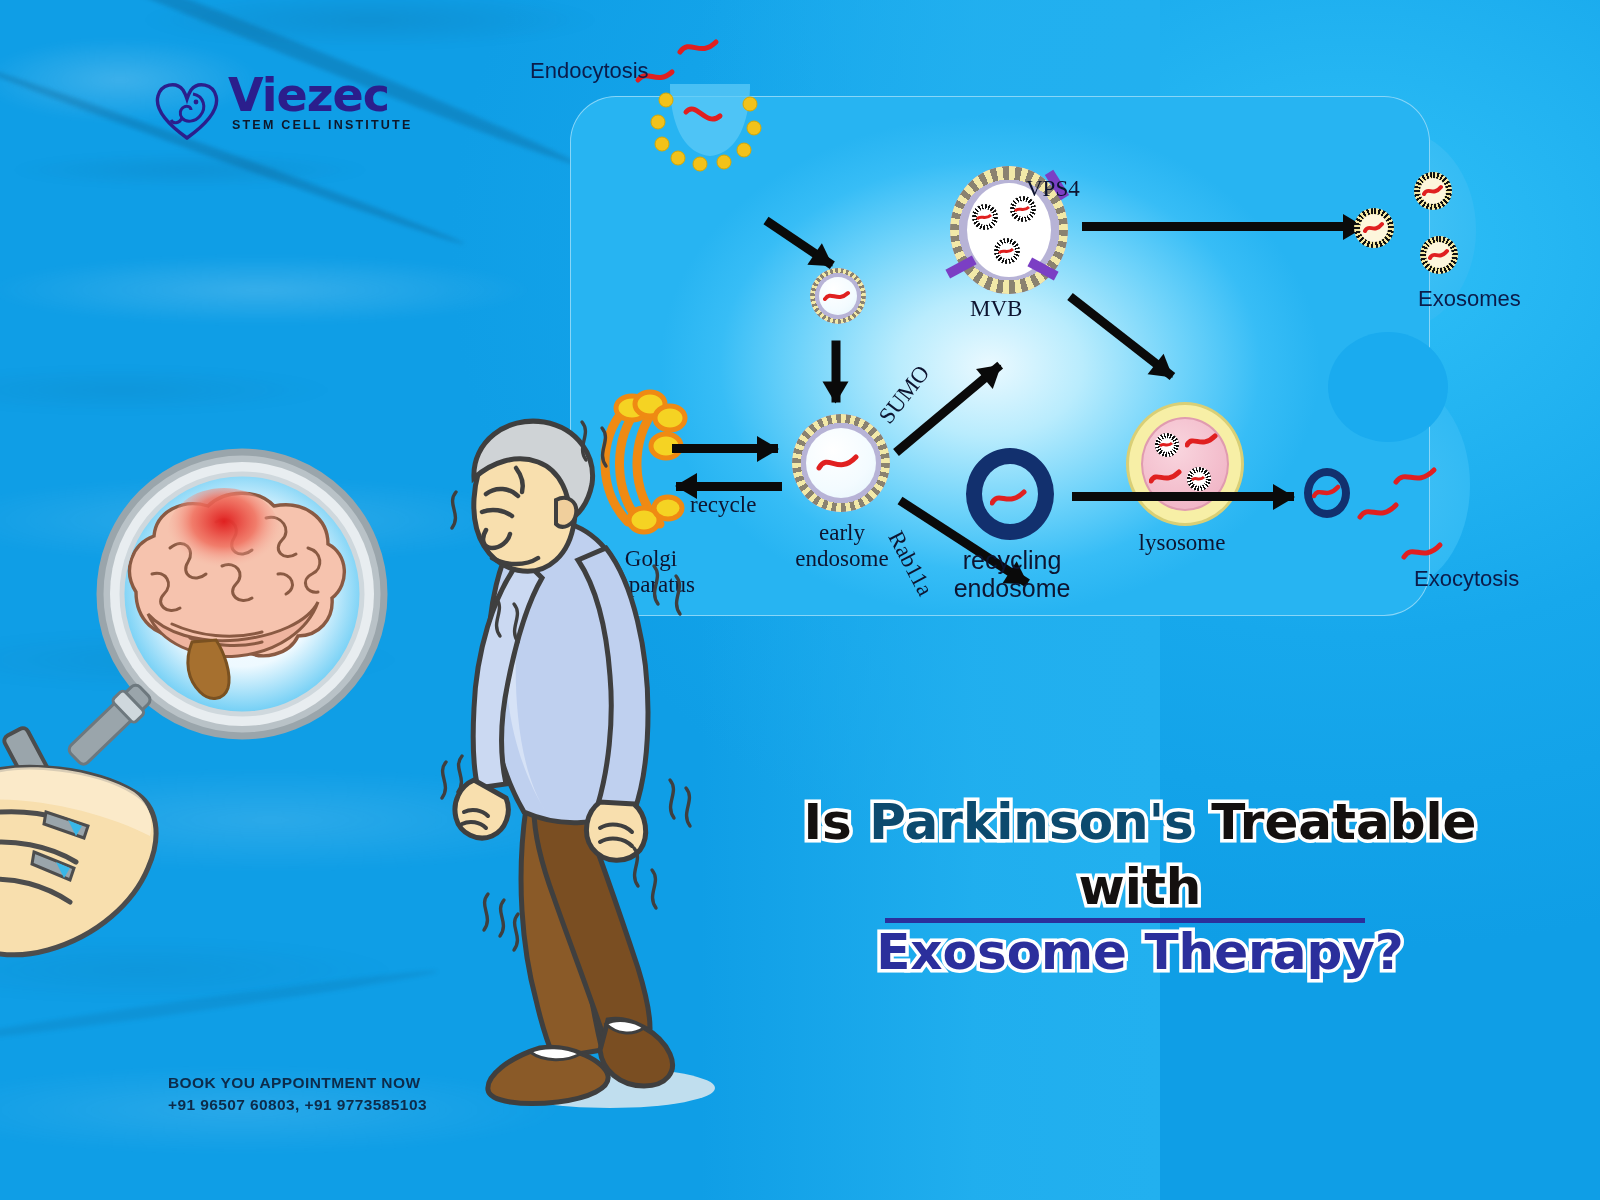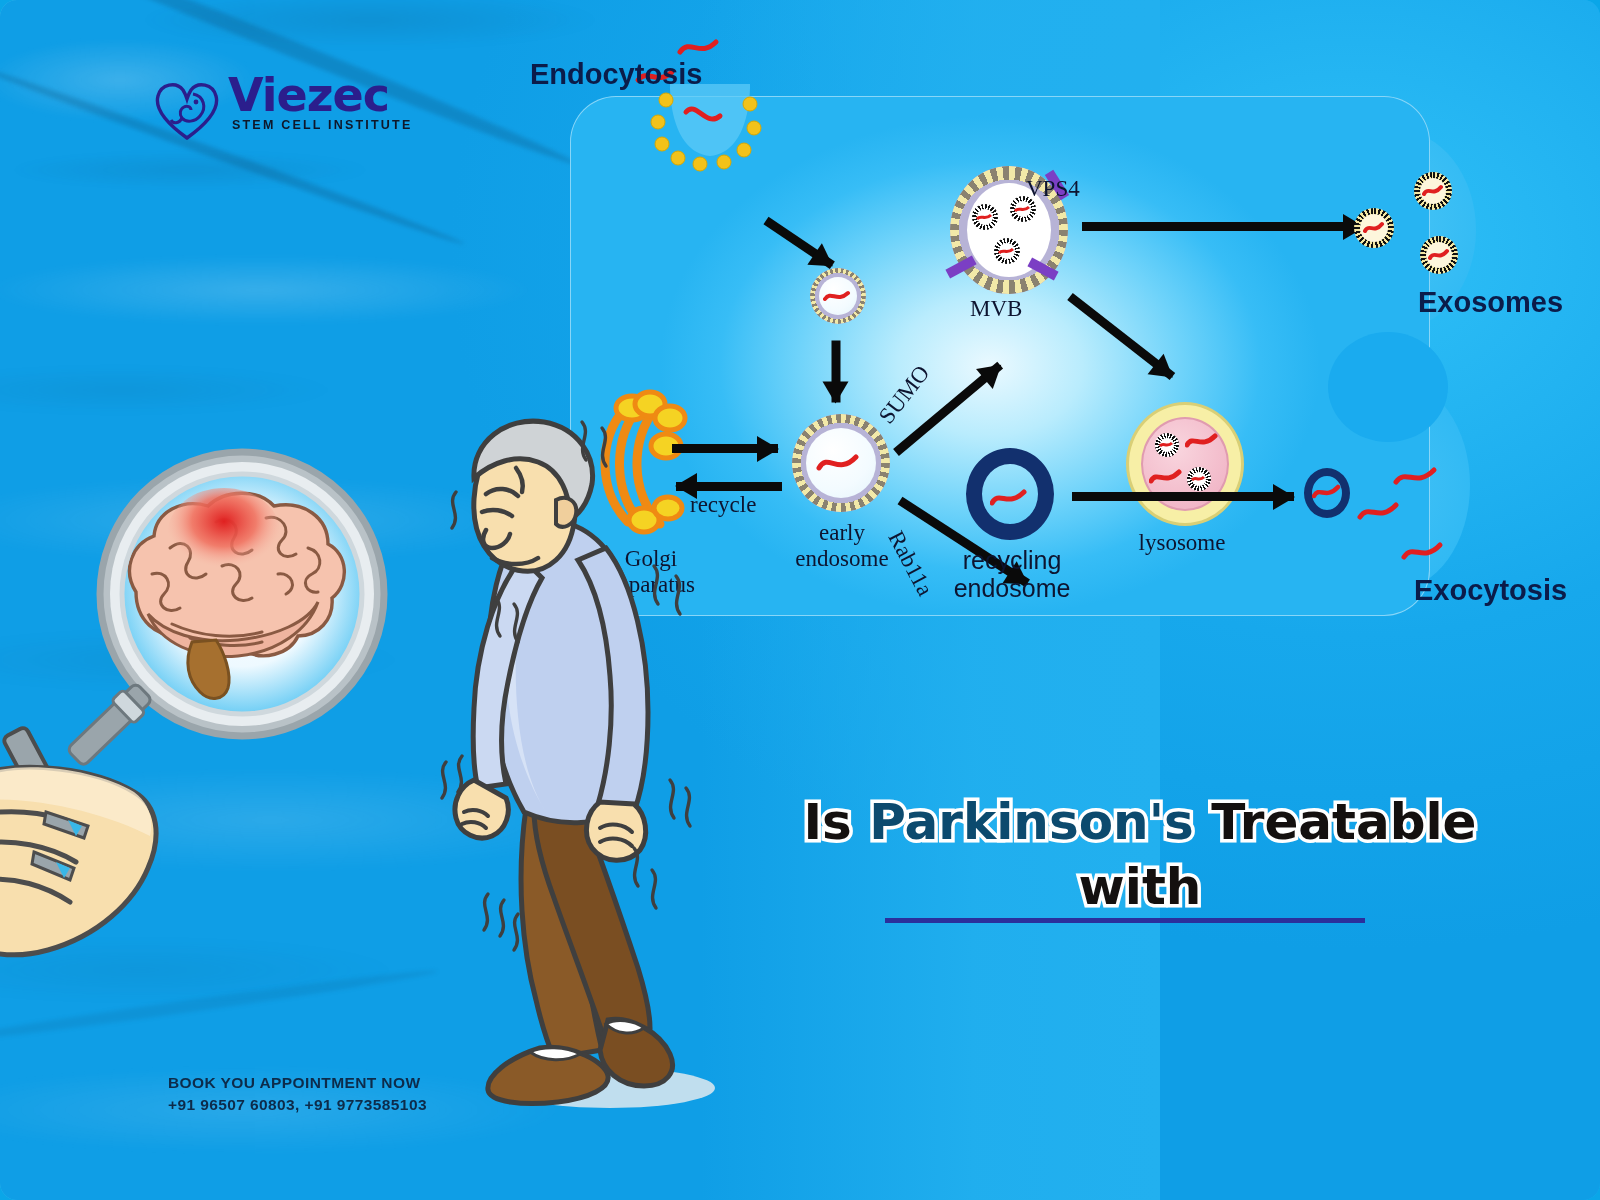--- a/index.html
+++ b/index.html
@@ -1,18 +1,18 @@
 <!DOCTYPE html>
 <html><head>
 <meta charset="utf-8">
 <style>
   html,body{margin:0;padding:0;background:#0aa6e8;}
   body{font-family:"Liberation Sans",sans-serif;}
   #stage{position:relative;width:1600px;height:1200px;overflow:hidden;
-         background:#22b0ef;border-radius:17px;}
+         background:#22b0ef;}
 
   
   .bg-base{position:absolute;inset:0;
     background:
       radial-gradient(ellipse 900px 700px at 1350px 250px,#2fc0f7 0%,#17a8ec 55%,#0f9ee6 100%),
       linear-gradient(105deg,#39b7e8 0%,#22b0ef 45%,#0ea9ee 100%);}
   .bg-water{position:absolute;left:-60px;top:-40px;width:980px;height:1280px;opacity:.55;
     background:
       radial-gradient(ellipse 200px 60px at 180px 120px,rgba(255,255,255,.35),transparent 70%),
       radial-gradient(ellipse 320px 40px at 430px 60px,rgba(12,80,120,.30),transparent 72%),
@@ -46,21 +46,21 @@
   .lobe-a{right:-46px;top:34px;width:160px;height:200px;
     background:radial-gradient(circle at 35% 45%,#4ac6f6,#2bb7f3);}
   .lobe-b{right:-40px;bottom:26px;width:150px;height:210px;
     background:radial-gradient(circle at 35% 50%,#45c3f6,#2ab6f3);}
   .cell-notch{position:absolute;right:-18px;top:236px;width:120px;height:110px;border-radius:50%;
     background:#1aabef;}
 
   .lbl{position:absolute;font-family:"Liberation Serif",serif;color:#0d1430;
     font-size:23px;line-height:1.12;white-space:pre;}
   .lbl-sans{font-family:"Liberation Sans",sans-serif;}
-  .lbl-outside{font-family:"Liberation Sans",sans-serif;font-weight:bold;color:#0b1c4a;font-size:29px;}
+  .lbl-outside{font-family:"Liberation Sans",sans-serif;font-weight:normal;color:#0b1c4a;font-size:22px;}
 
   .arrow{position:absolute;transform-origin:0 50%;height:9px;background:#0a0a0a;}
   .arrow:after{content:"";position:absolute;right:-1px;top:50%;transform:translateY(-50%);
     border-left:22px solid #0a0a0a;border-top:13px solid transparent;border-bottom:13px solid transparent;}
 
   .squig{position:absolute;}
   .squig svg{display:block;overflow:visible;}
 
   
   .ves{position:absolute;border-radius:50%;}
@@ -315,21 +315,21 @@
       </svg>
   </div>
   <div class="squig" style="left:1400px;top:538px;">
     <svg width="54" height="28">
         <path d="M4 19 C13 5 23 25 40 7" fill="none" stroke="#e02020" stroke-width="5" stroke-linecap="round"></path>
       </svg>
   </div>
 
   <div class="lbl-outside" style="position:absolute;left:530px;top:58px;">Endocytosis</div>
   <div class="lbl-outside" style="position:absolute;left:1418px;top:286px;">Exosomes</div>
-  <div class="lbl-outside" style="position:absolute;left:1414px;top:566px;margin-top:8px;">Exocytosis</div>
+  <div class="lbl-outside" style="position:absolute;left:1414px;top:566px;">Exocytosis</div>
 
   <div class="brain-wrap">
     <svg width="320" height="330" viewBox="0 0 320 330">
       <defs>
         <radialGradient id="glow" cx="50%" cy="48%" r="52%">
           <stop offset="0%" stop-color="#ffffff"></stop>
             <stop offset="62%" stop-color="#eef9ff"></stop>
           <stop offset="100%" stop-color="#6fcef5"></stop>
         </radialGradient>
         <radialGradient id="inflam" cx="50%" cy="38%" r="52%">
@@ -466,20 +466,21 @@
         <path d="M74 492 C64 504 80 514 70 528"></path>
         <path d="M88 506 C78 518 94 528 84 542"></path>
         <path d="M204 440 C214 452 198 464 208 478"></path>
         <path d="M222 462 C232 474 216 486 226 500"></path>
       </g>
     </svg>
   </div>
 
   <div class="title">
     <span class="t-black">Is </span><span class="t-red">Parkinson's</span><span class="t-black"> Treatable with</span>
+    <span class="l2 t-blue">Exosome Therapy?</span>
   </div>
   <div class="title-under"></div>
 
   <div class="cta">
     <div>BOOK YOU APPOINTMENT NOW</div>
     <div>+91 96507 60803, +91 9773585103</div>
   </div>
 
 </div>
 

